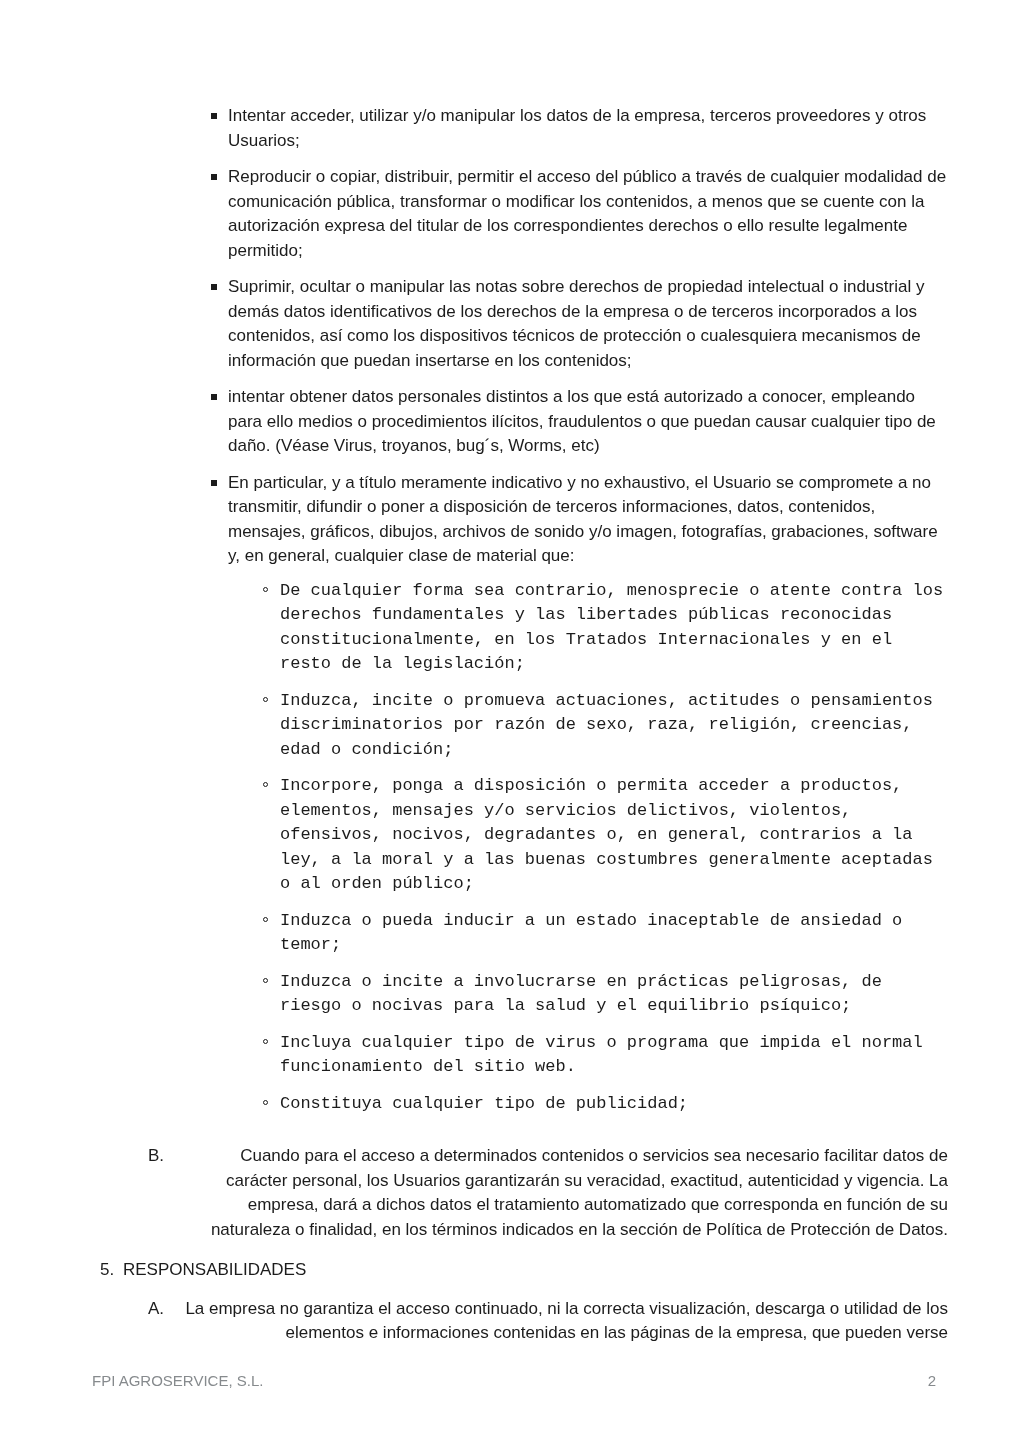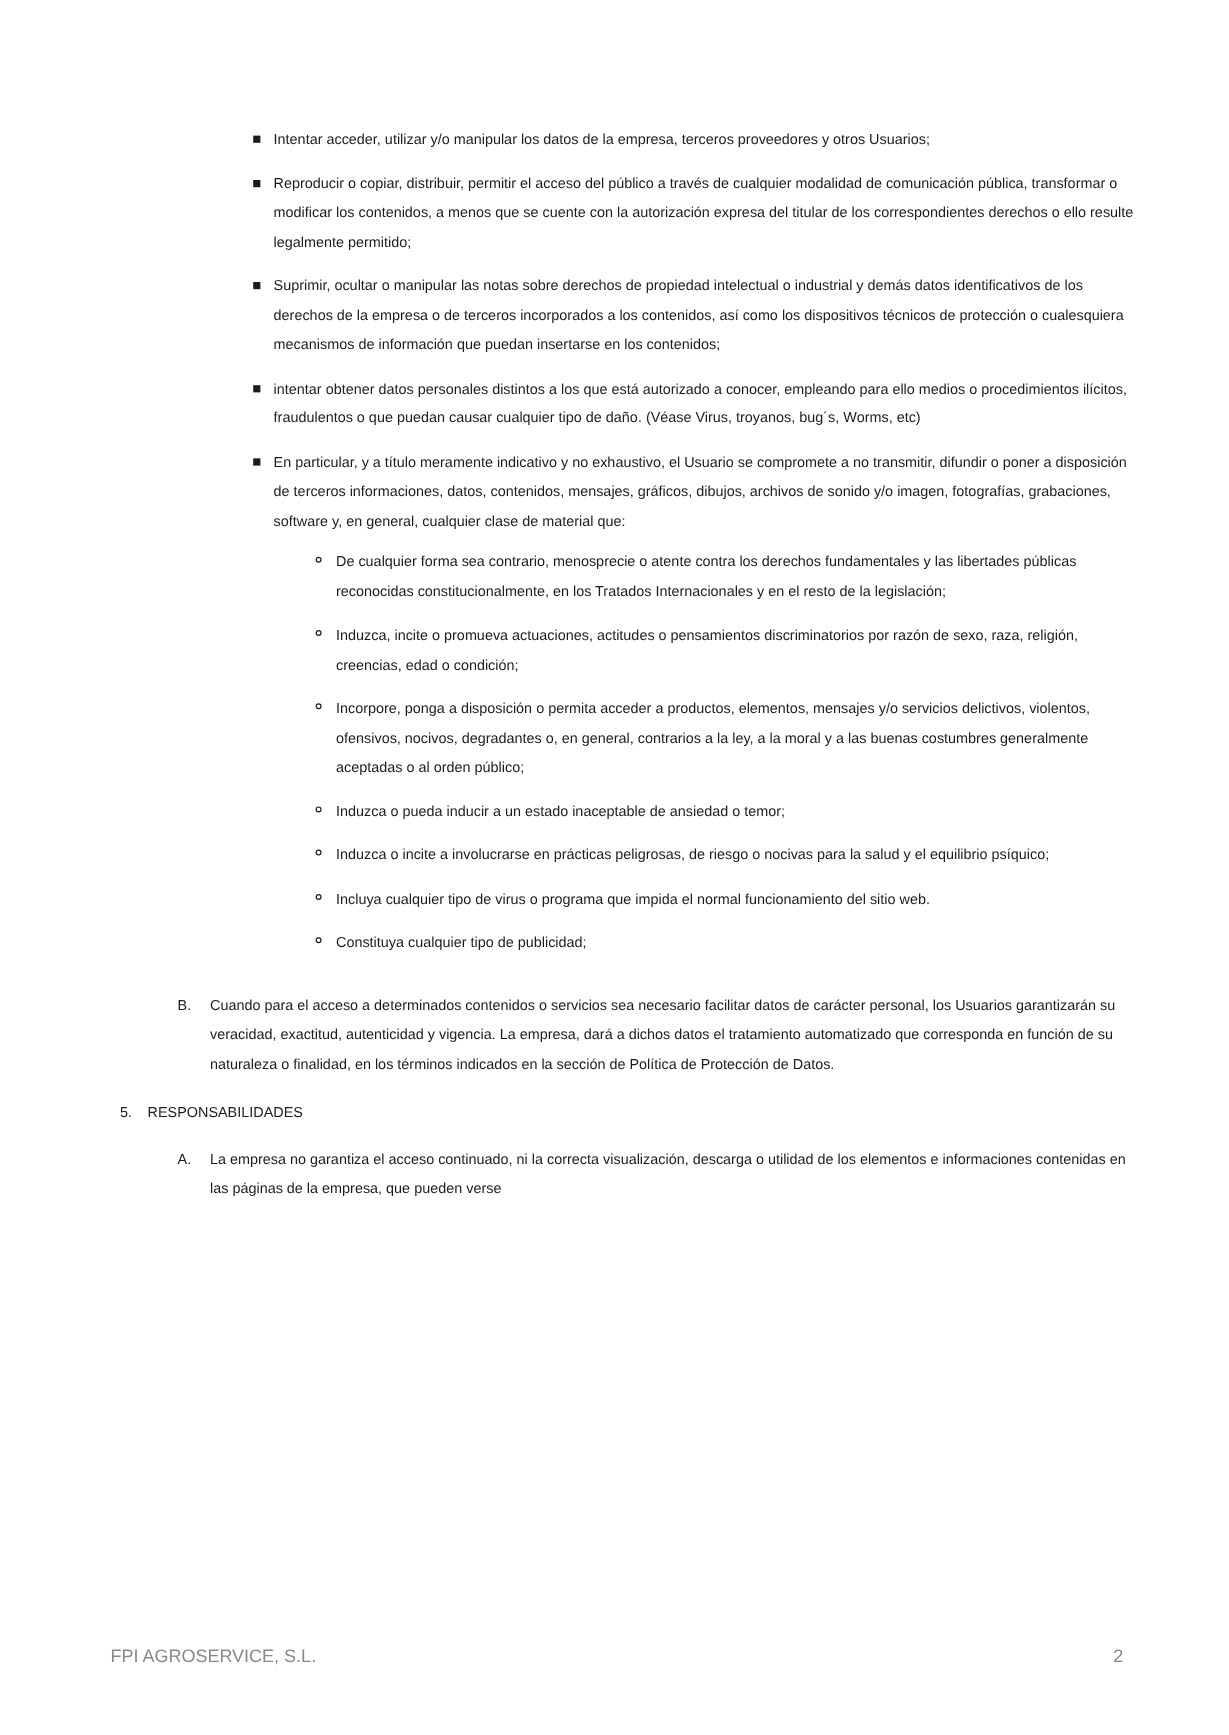--- a/index.html
+++ b/index.html
@@ -30,44 +30,44 @@
     font-size: 7px;
     letter-spacing: 1.6px;
     text-align: right;
     padding-right: 30px;
     margin-top: -4px;
     font-weight: 400;
   }
 
   
   .content { position: absolute; top: 104px; left: 0; width: 1024px; }
-  .txt { font-size: 12px; line-height: 24.5px; }
+  .txt { font-size: 17px; line-height: 24.5px; }
 
   ul.level1 { list-style: none; margin-left: 211px; width: 740px; }
   ul.level1 > li { position: relative; padding-left: 17px; margin-bottom: 12px; }
   .sq-bullet {
     position: absolute; left: 0; top: 9px;
     width: 6px; height: 6px; background: #1c1c1c;
     display: inline-block;
   }
 
-  ul.level2 { list-style: none; margin: 10px 6px 0 35px; width: 690px; }
+  ul.level2 { list-style: none; margin: 10px 6px 0 35px; width: 690px; font-family: Liberation Mono, monospace; }
   ul.level2 > li { position: relative; padding-left: 17px; margin-bottom: 12px; }
   ul.level2 > li:last-child { margin-bottom: 0; }
   .ci-bullet {
     position: absolute; left: 0; top: 8px;
     width: 5px; height: 5px;
     border: 1.4px solid #1c1c1c; border-radius: 50%;
     background: transparent;
     display: inline-block;
   }
 
   .lettered { display: flex; margin-left: 148px; width: 800px; margin-top: 28px; }
   .lettered .label { width: 27px; flex: 0 0 27px; }
-  .lettered .body { width: 773px; }
+  .lettered .body { width: 773px; text-align: right; }
 
   .section-heading { display: flex; margin-left: 100px; margin-top: 16px; }
   .section-heading .num { width: 23px; flex: 0 0 23px; }
 
   .item-a { margin-top: 14px; }
 
   
   .footer {
     position: absolute; top: 1372px; left: 0; width: 1024px;
     color: #868a8d; font-size: 15px;

